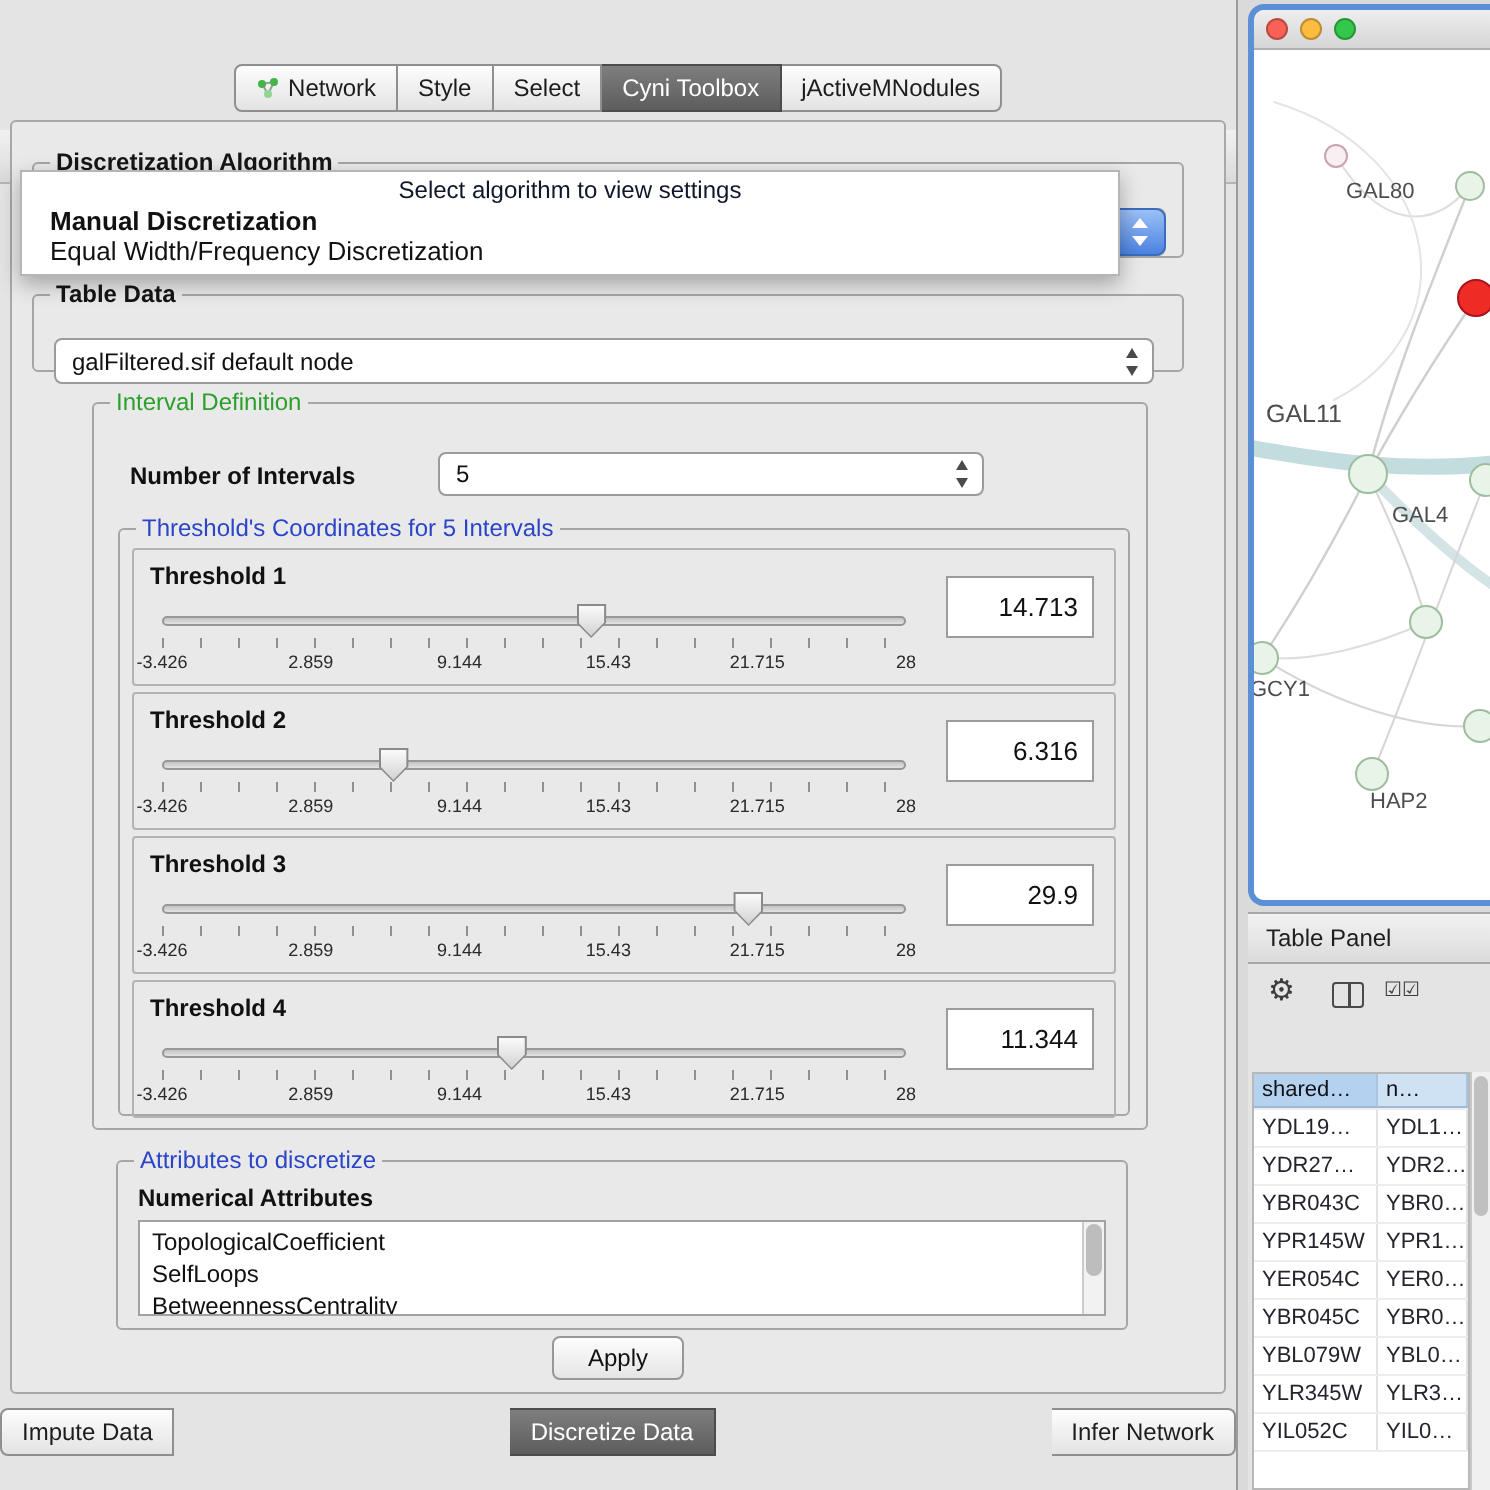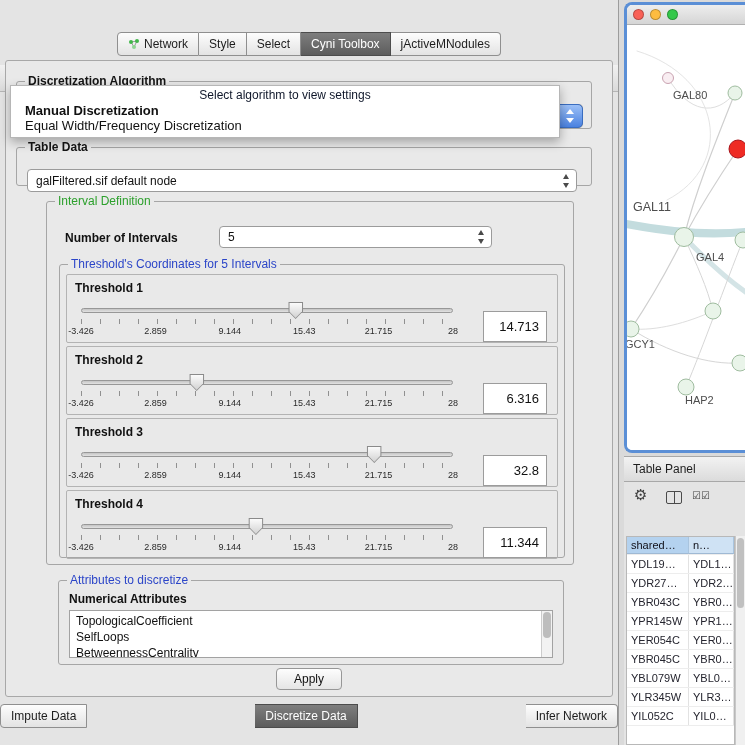--- a/index.html
+++ b/index.html
@@ -61,21 +61,21 @@
 
   .threshold-box { position:relative; height:69px; margin:3px 6px; border:1px solid #b3b3b3; border-radius:2px; }
   .t-label { position:absolute; left:8px; top:6px; font-size:12px; font-weight:bold; color:#111; }
   .slider { position:absolute; left:14px; right:104px; top:33px; height:5px; background:linear-gradient(#c4c4c4,#e2e2e2); border:1px solid #979797; border-radius:3px; }
   .thumb { position:absolute; top:-7px; width:15px; height:17px; transform:translateX(-50%); }
   .thumb-outer { position:absolute; inset:0; clip-path:polygon(0 0,100% 0,100% 55%,50% 100%,0 55%); background:#8a8a8a; }
   .thumb-inner { position:absolute; inset:1px; clip-path:polygon(0 0,100% 0,100% 55%,50% 100%,0 55%); background:linear-gradient(#fbfbfb,#d2d2d2); }
   .ticks { position:absolute; left:14px; right:104px; top:44px; height:5px; background-image:repeating-linear-gradient(90deg,#909090 0 1px,transparent 1px 19px); }
   .scale { position:absolute; left:14px; right:104px; top:51px; height:11px; font-size:9px; color:#2a2a2a; }
   .scale span { position:absolute; transform:translateX(-50%); white-space:nowrap; }
-  .value-box { position:absolute; right:10px; top:36px; width:64px; height:31px; background:#fff; border:1px solid #9c9c9c; font-size:13px; color:#111; text-align:right; line-height:29px; padding-right:7px; }
+  .value-box { position:absolute; right:10px; top:13px; width:74px; height:31px; background:#fff; border:1px solid #9c9c9c; font-size:13px; color:#111; text-align:right; line-height:29px; padding-right:7px; }
 
   .attrs-group { left:52px; top:512px; width:506px; height:92px; }
   .attrs-title { position:absolute; left:10px; top:5px; font-size:12px; font-weight:bold; color:#111; }
   .listbox { position:absolute; left:10px; right:10px; top:23px; bottom:6px; background:#fff; border:1px solid #a2a2a2; overflow:hidden; }
   .listbox ul { list-style:none; padding:2px 0 0 6px; font-size:12px; line-height:16px; color:#111; }
   .list-scroll { position:absolute; right:0; top:0; bottom:0; width:11px; background:#f2f2f2; border-left:1px solid #cccccc; }
   .list-thumb { position:absolute; left:1px; right:1px; top:1px; height:26px; background:#bdbdbd; border-radius:5px; }
 
   .apply-btn { position:absolute; left:50%; transform:translateX(-50%); bottom:6px; width:66px; height:22px; background:linear-gradient(#fdfdfd,#e5e5e5); border:1px solid #979797; border-radius:4px; font-size:12px; color:#111; font-family:inherit; }
 
@@ -222,21 +222,21 @@
                 </div>
                 <div class="ticks"></div>
                 <div class="scale">
                   <span style="left: 0%;">-3.426</span>
                   <span style="left: 20%;">2.859</span>
                   <span style="left: 40%;">9.144</span>
                   <span style="left: 60%;">15.43</span>
                   <span style="left: 80%;">21.715</span>
                   <span style="left: 100%;">28</span>
                 </div>
-                <div class="value-box">32.8</div>
+                <div class="value-box">29.9</div>
               </div>
               <div class="threshold-box">
                 <div class="t-label">Threshold 4</div>
                 <div class="slider">
                   <div class="thumb" style="left: 46.9993%;">
                     <div class="thumb-outer"></div>
                     <div class="thumb-inner"></div>
                   </div>
                 </div>
                 <div class="ticks"></div>

